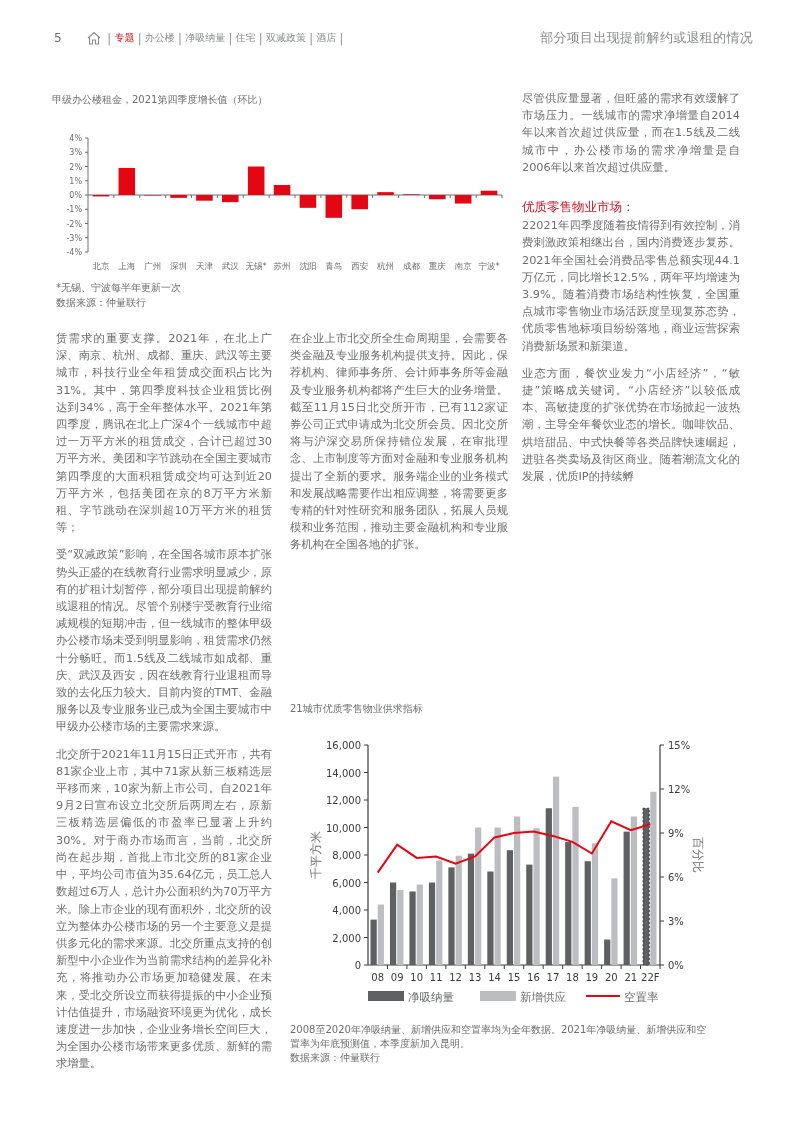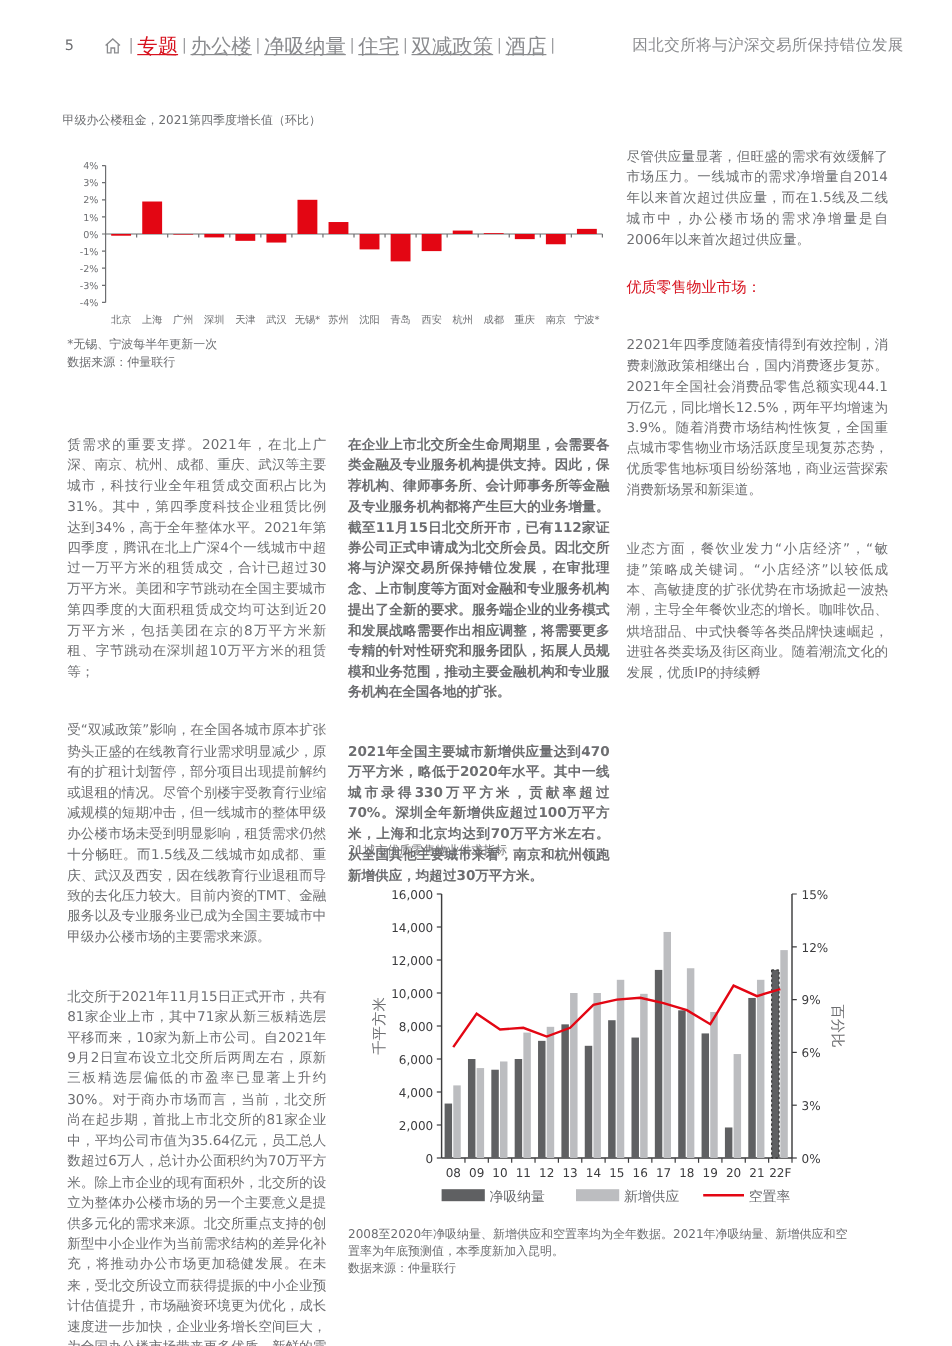--- a/index.html
+++ b/index.html
@@ -3,29 +3,29 @@
   <meta charset="utf-8">
   <style>
     * { box-sizing: border-box; margin: 0; padding: 0; }
     html, body { width: 793px; height: 1122px; background: #ffffff; overflow: hidden; }
     body { font-family: "DejaVu Sans", sans-serif; color: #6d6e71; position: relative; }
 
     .header { position: absolute; top: 26px; left: 54px; right: 40px; height: 24px; font-size: 13px; display: flex; align-items: center; color: #8a8b8e; }
     .page-num { width: 32px; font-size: 12px; color: #6d6e71; }
     .nav { display: flex; align-items: center; }
     .nav .sep { margin: 0 3px; color: #9d9ea1; }
-    .nav .item { color: #8a8b8e; font-size: 17px; text-decoration: underline; }
+    .nav .item { color: #8a8b8e; font-size: 10px; }
     .nav .item.active { color: #d7131f; }
     .home-icon { width: 16px; height: 16px; display: inline-block; margin-right: 2px; }
     .header-title { margin-left: auto; font-size: 13px; color: #8a8b8e; letter-spacing: 0.3px; }
 
     .col { position: absolute; font-size: 11.3px; line-height: 17.2px; color: #6d6e71; text-align: justify; }
-    .col p { margin-bottom: 10px; margin-top: 32px; }
+    .col p { margin-bottom: 10px; }
     .col1 { left: 56px; width: 216px; }
-    .col2 { left: 290px; width: 218px; font-weight: bold; }
+    .col2 { left: 290px; width: 218px; }
     .col3 { left: 522px; width: 218px; }
 
     .red-heading { color: #d7131f; font-weight: normal; font-size: 12.5px; margin-bottom: 2px; }
 
     .chart-title { position: absolute; font-size: 10px; color: #6d6e71; }
     .note { position: absolute; font-size: 10px; color: #6d6e71; line-height: 14px; }
 
     svg text { font-family: "DejaVu Sans", sans-serif; }
   </style>
 </head>
@@ -46,21 +46,21 @@
     <span class="sep">|</span>
     <span class="item">净吸纳量</span>
     <span class="sep">|</span>
     <span class="item">住宅</span>
     <span class="sep">|</span>
     <span class="item">双减政策</span>
     <span class="sep">|</span>
     <span class="item">酒店</span>
     <span class="sep">|</span>
   </div>
-  <span class="header-title">因北交所将与沪深交易所保持错位发展</span>
+  <span class="header-title">部分项目出现提前解约或退租的情况</span>
 </div>
 
 <div class="chart-title" style="left:52px; top:93px;">甲级办公楼租金，2021第四季度增长值（环比）</div>
 <svg id="chart1" style="position:absolute; left:56px; top:130px;" width="450" height="145">
     <line x1="32" y1="8" x2="32" y2="122" stroke="#6d6e71" stroke-width="1"></line>
     <line x1="29" y1="8" x2="32" y2="8" stroke="#6d6e71" stroke-width="1"></line>
     <text x="26" y="11" font-size="8" fill="#6d6e71" text-anchor="end">4%</text>
     <line x1="29" y1="22.25" x2="32" y2="22.25" stroke="#6d6e71" stroke-width="1"></line>
     <text x="26" y="25.25" font-size="8" fill="#6d6e71" text-anchor="end">3%</text>
     <line x1="29" y1="36.5" x2="32" y2="36.5" stroke="#6d6e71" stroke-width="1"></line>
@@ -131,21 +131,20 @@
 <div class="note" style="left:56px; top:296px;">数据来源：仲量联行</div>
 
 <div class="col col1" style="top:330px;">
   <p>赁需求的重要支撑。2021年，在北上广深、南京、杭州、成都、重庆、武汉等主要城市，科技行业全年租赁成交面积占比为31%。其中，第四季度科技企业租赁比例达到34%，高于全年整体水平。2021年第四季度，腾讯在北上广深4个一线城市中超过一万平方米的租赁成交，合计已超过30万平方米。美团和字节跳动在全国主要城市第四季度的大面积租赁成交均可达到近20万平方米，包括美团在京的8万平方米新租、字节跳动在深圳超10万平方米的租赁等；</p>
   <p>受“双减政策”影响，在全国各城市原本扩张势头正盛的在线教育行业需求明显减少，原有的扩租计划暂停，部分项目出现提前解约或退租的情况。尽管个别楼宇受教育行业缩减规模的短期冲击，但一线城市的整体甲级办公楼市场未受到明显影响，租赁需求仍然十分畅旺。而1.5线及二线城市如成都、重庆、武汉及西安，因在线教育行业退租而导致的去化压力较大。目前内资的TMT、金融服务以及专业服务业已成为全国主要城市中甲级办公楼市场的主要需求来源。</p>
   <p>北交所于2021年11月15日正式开市，共有81家企业上市，其中71家从新三板精选层平移而来，10家为新上市公司。自2021年9月2日宣布设立北交所后两周左右，原新三板精选层偏低的市盈率已显著上升约30%。对于商办市场而言，当前，北交所尚在起步期，首批上市北交所的81家企业中，平均公司市值为35.64亿元，员工总人数超过6万人，总计办公面积约为70万平方米。除上市企业的现有面积外，北交所的设立为整体办公楼市场的另一个主要意义是提供多元化的需求来源。北交所重点支持的创新型中小企业作为当前需求结构的差异化补充，将推动办公市场更加稳健发展。在未来，受北交所设立而获得提振的中小企业预计估值提升，市场融资环境更为优化，成长速度进一步加快，企业业务增长空间巨大，为全国办公楼市场带来更多优质、新鲜的需求增量。</p>
 </div>
 
 <div class="col col2" style="top:330px;">
   <p>在企业上市北交所全生命周期里，会需要各类金融及专业服务机构提供支持。因此，保荐机构、律师事务所、会计师事务所等金融及专业服务机构都将产生巨大的业务增量。截至11月15日北交所开市，已有112家证券公司正式申请成为北交所会员。因北交所将与沪深交易所保持错位发展，在审批理念、上市制度等方面对金融和专业服务机构提出了全新的要求。服务端企业的业务模式和发展战略需要作出相应调整，将需要更多专精的针对性研究和服务团队，拓展人员规模和业务范围，推动主要金融机构和专业服务机构在全国各地的扩张。</p>
-  <p>2021年全国主要城市新增供应量达到470万平方米，略低于2020年水平。其中一线城市录得330万平方米，贡献率超过70%。深圳全年新增供应超过100万平方米，上海和北京均达到70万平方米左右。从全国其他主要城市来看，南京和杭州领跑新增供应，均超过30万平方米。</p>
 </div>
 
 <div class="col col3" style="top:90px;">
   <p>尽管供应量显著，但旺盛的需求有效缓解了市场压力。一线城市的需求净增量自2014年以来首次超过供应量，而在1.5线及二线城市中，办公楼市场的需求净增量是自2006年以来首次超过供应量。</p>
   <div class="red-heading" style="margin-top:22px;">优质零售物业市场：</div>
   <p>22021年四季度随着疫情得到有效控制，消费刺激政策相继出台，国内消费逐步复苏。2021年全国社会消费品零售总额实现44.1万亿元，同比增长12.5%，两年平均增速为3.9%。随着消费市场结构性恢复，全国重点城市零售物业市场活跃度呈现复苏态势，优质零售地标项目纷纷落地，商业运营探索消费新场景和新渠道。</p>
   <p>业态方面，餐饮业发力“小店经济”，“敏捷”策略成关键词。“小店经济”以较低成本、高敏捷度的扩张优势在市场掀起一波热潮，主导全年餐饮业态的增长。咖啡饮品、烘培甜品、中式快餐等各类品牌快速崛起，进驻各类卖场及街区商业。随着潮流文化的发展，优质IP的持续孵</p>
 </div>
 
 <div class="chart-title" style="left:290px; top:702px;">21城市优质零售物业供求指标</div>

